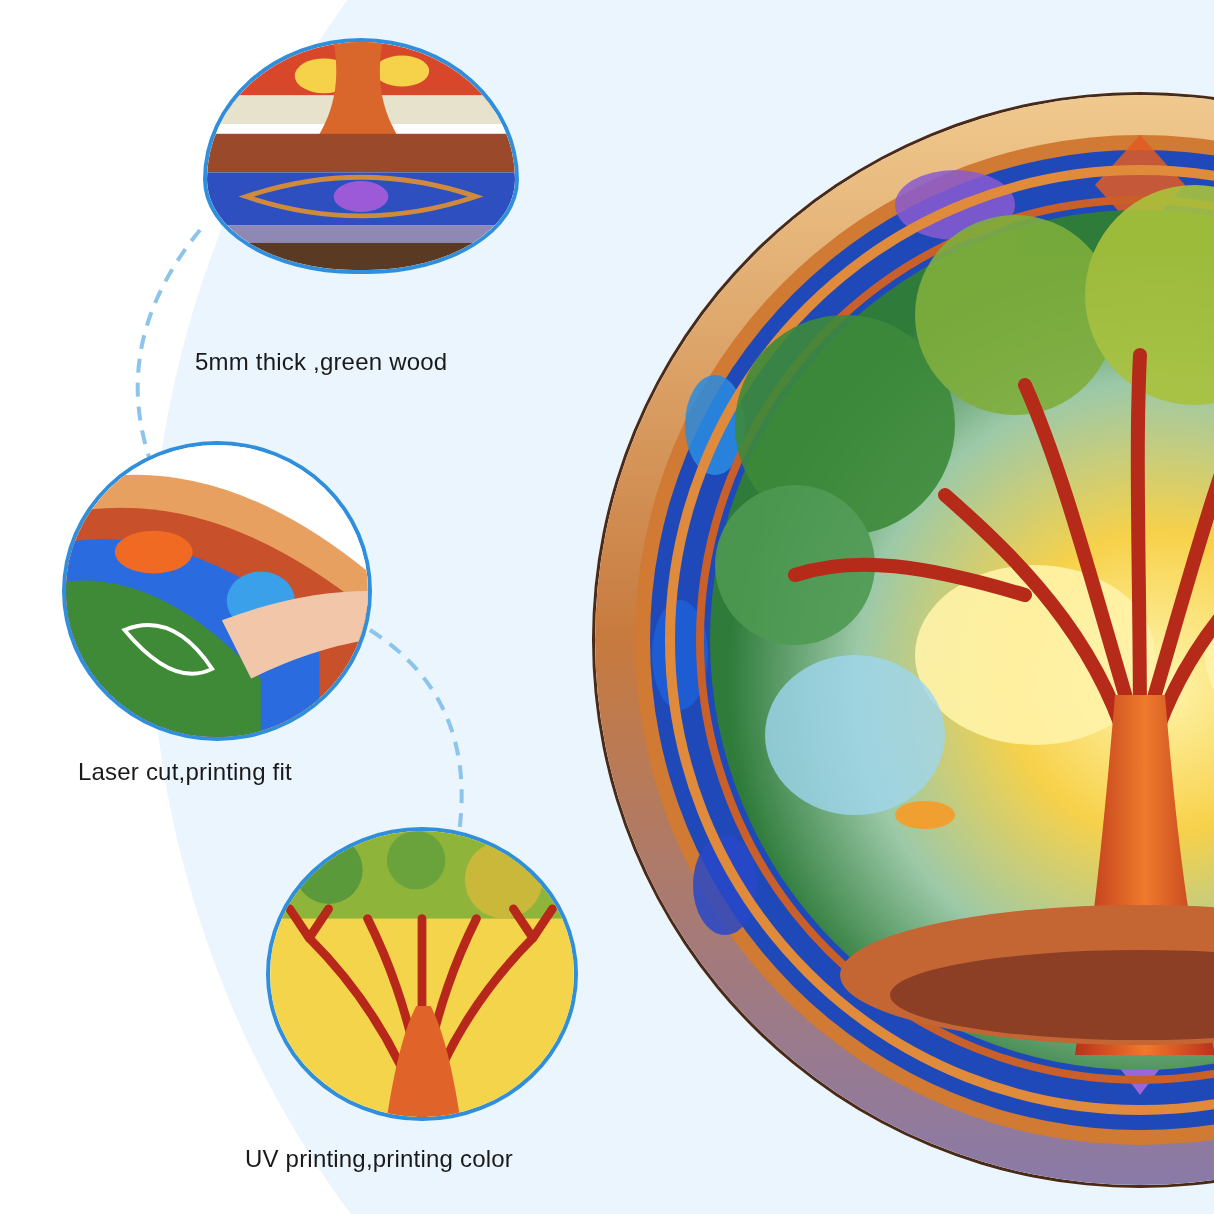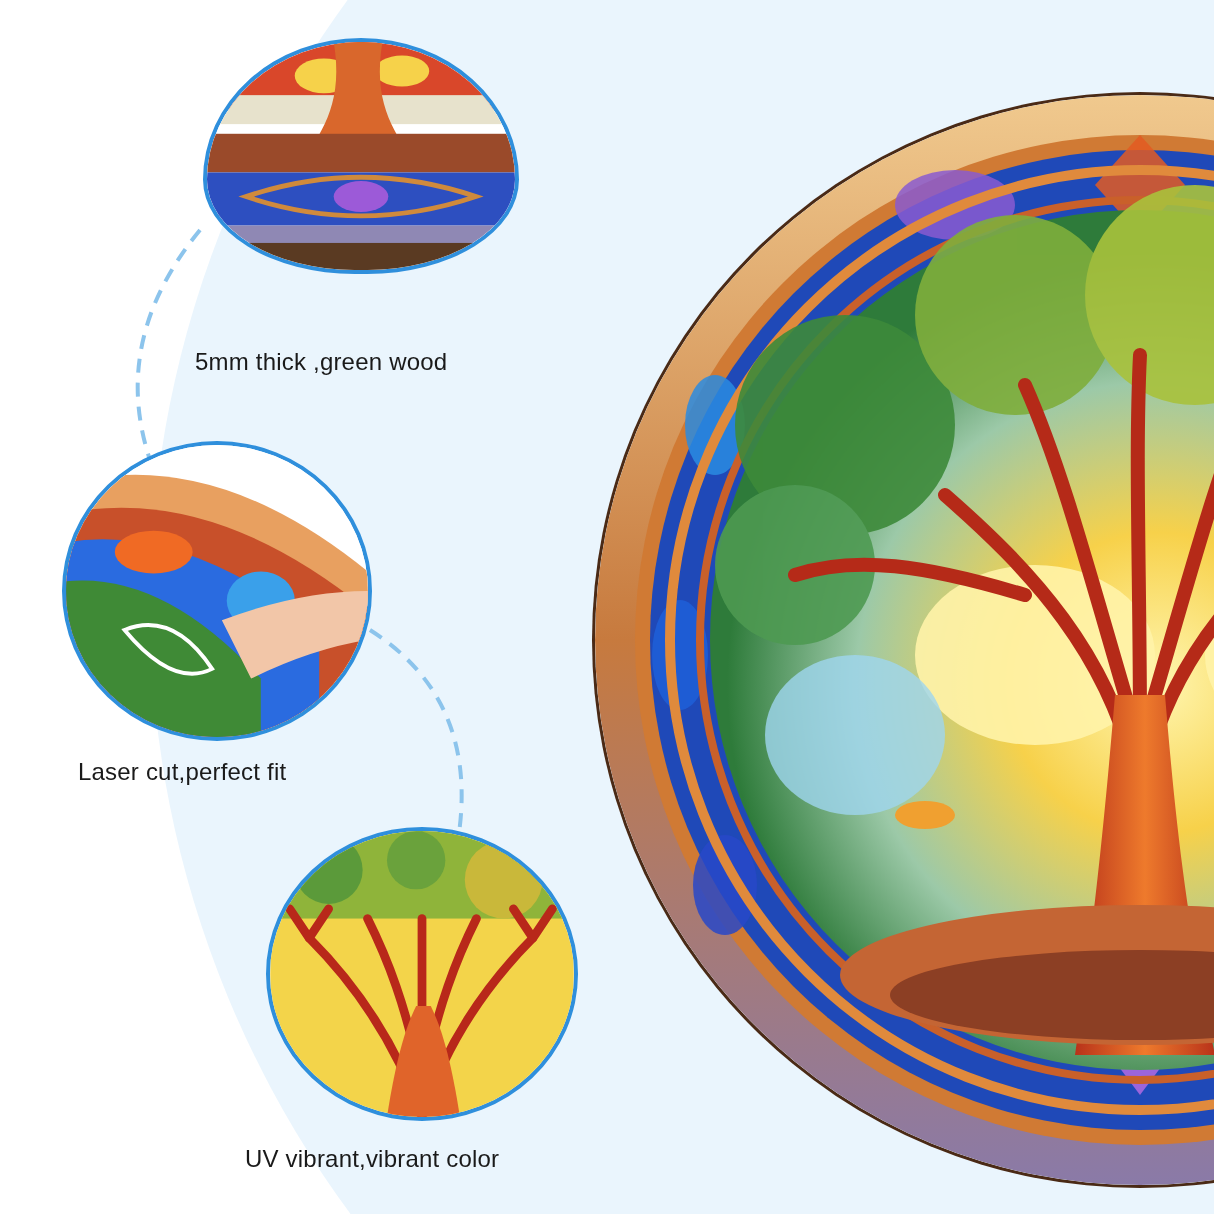--- a/index.html
+++ b/index.html
@@ -133,34 +133,34 @@
     <path d="M0 40 Q 150 0 310 130 L 310 300 L 0 300 Z" fill="#e8a060"></path>
     <path d="M0 70 Q 150 40 310 170 L 310 300 L 0 300 Z" fill="#c8502a"></path>
     <path d="M0 100 Q 120 80 260 190 L 260 300 L 0 300 Z" fill="#2a6be0"></path>
     <ellipse cx="200" cy="160" rx="35" ry="30" fill="#3aa0ea"></ellipse>
     <ellipse cx="90" cy="110" rx="40" ry="22" fill="#f06a24"></ellipse>
     <path d="M0 140 Q 100 130 200 240 L 200 300 L 0 300 Z" fill="#3f8a36"></path>
     <path d="M60 190 Q 110 170 150 230 Q 110 250 60 190 Z" fill="none" stroke="#ffffff" stroke-width="4"></path>
     <path d="M160 180 Q 240 150 310 150 L 310 200 Q 250 210 190 240 Z" fill="#f2c6a8"></path>
   </svg>
 </div>
-<div class="caption" style="left:78px; top:758px;">Laser cut,perfect fit</div>
+<div class="caption" style="left:78px; top:758px;">Laser cut,printing fit</div>
 
 <div class="thumb" style="left:266px; top:827px; width:312px; height:294px;">
   <svg viewBox="0 0 312 294">
     <rect width="312" height="294" fill="#f3d44a"></rect>
     <rect width="312" height="90" fill="#8fb43a"></rect>
     <circle cx="60" cy="40" r="35" fill="#5b9a3a"></circle>
     <circle cx="240" cy="50" r="40" fill="#c9b83a"></circle>
     <circle cx="150" cy="30" r="30" fill="#6aa23c"></circle>
     <g stroke="#b8281a" stroke-width="9" fill="none" stroke-linecap="round">
       <path d="M156 294 C 130 220 90 160 40 110"></path>
       <path d="M156 294 C 180 220 220 160 270 110"></path>
       <path d="M156 260 C 140 180 120 130 100 90"></path>
       <path d="M156 260 C 172 180 192 130 212 90"></path>
       <path d="M156 240 C 156 170 156 130 156 90"></path>
       <path d="M40 110 L 20 80 M40 110 L 60 80"></path>
       <path d="M270 110 L 250 80 M270 110 L 290 80"></path>
     </g>
     <path d="M120 294 C 130 230 140 200 150 180 L 165 180 C 175 200 185 230 195 294 Z" fill="#e0642a"></path>
   </svg>
 </div>
-<div class="caption" style="left:245px; top:1145px;">UV vibrant,vibrant color</div>
+<div class="caption" style="left:245px; top:1145px;">UV printing,printing color</div>
 
 </body></html>

